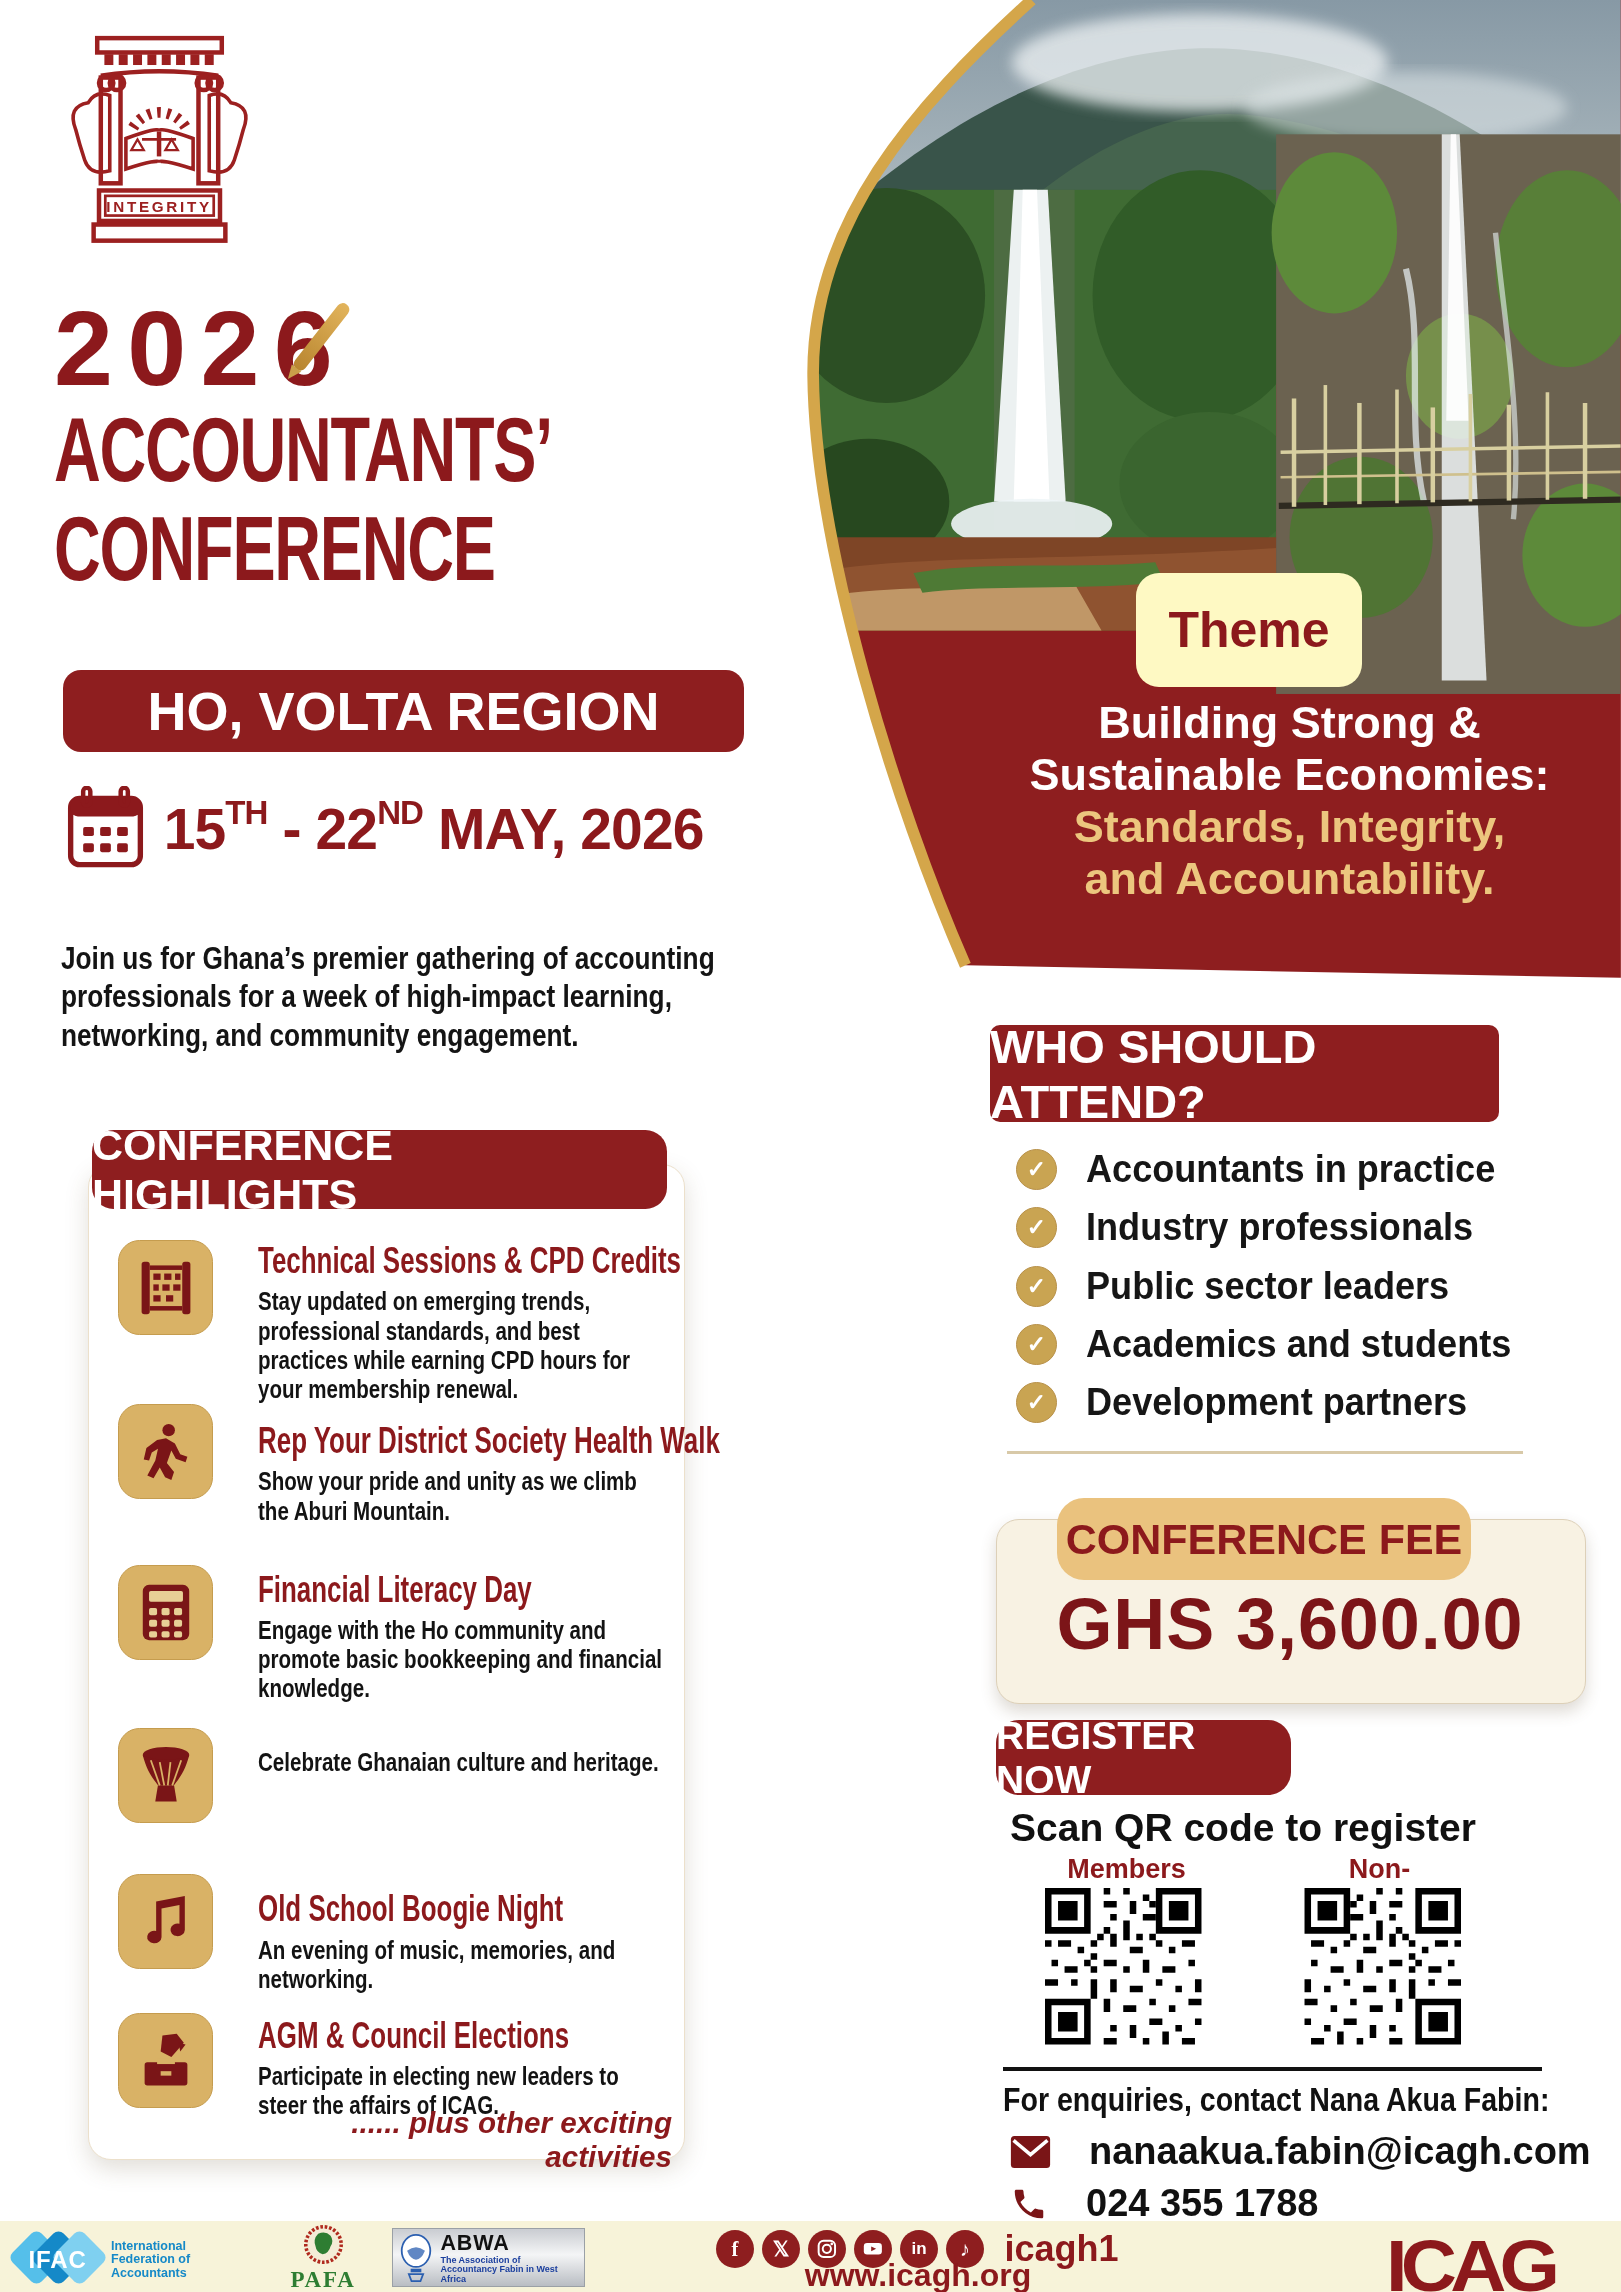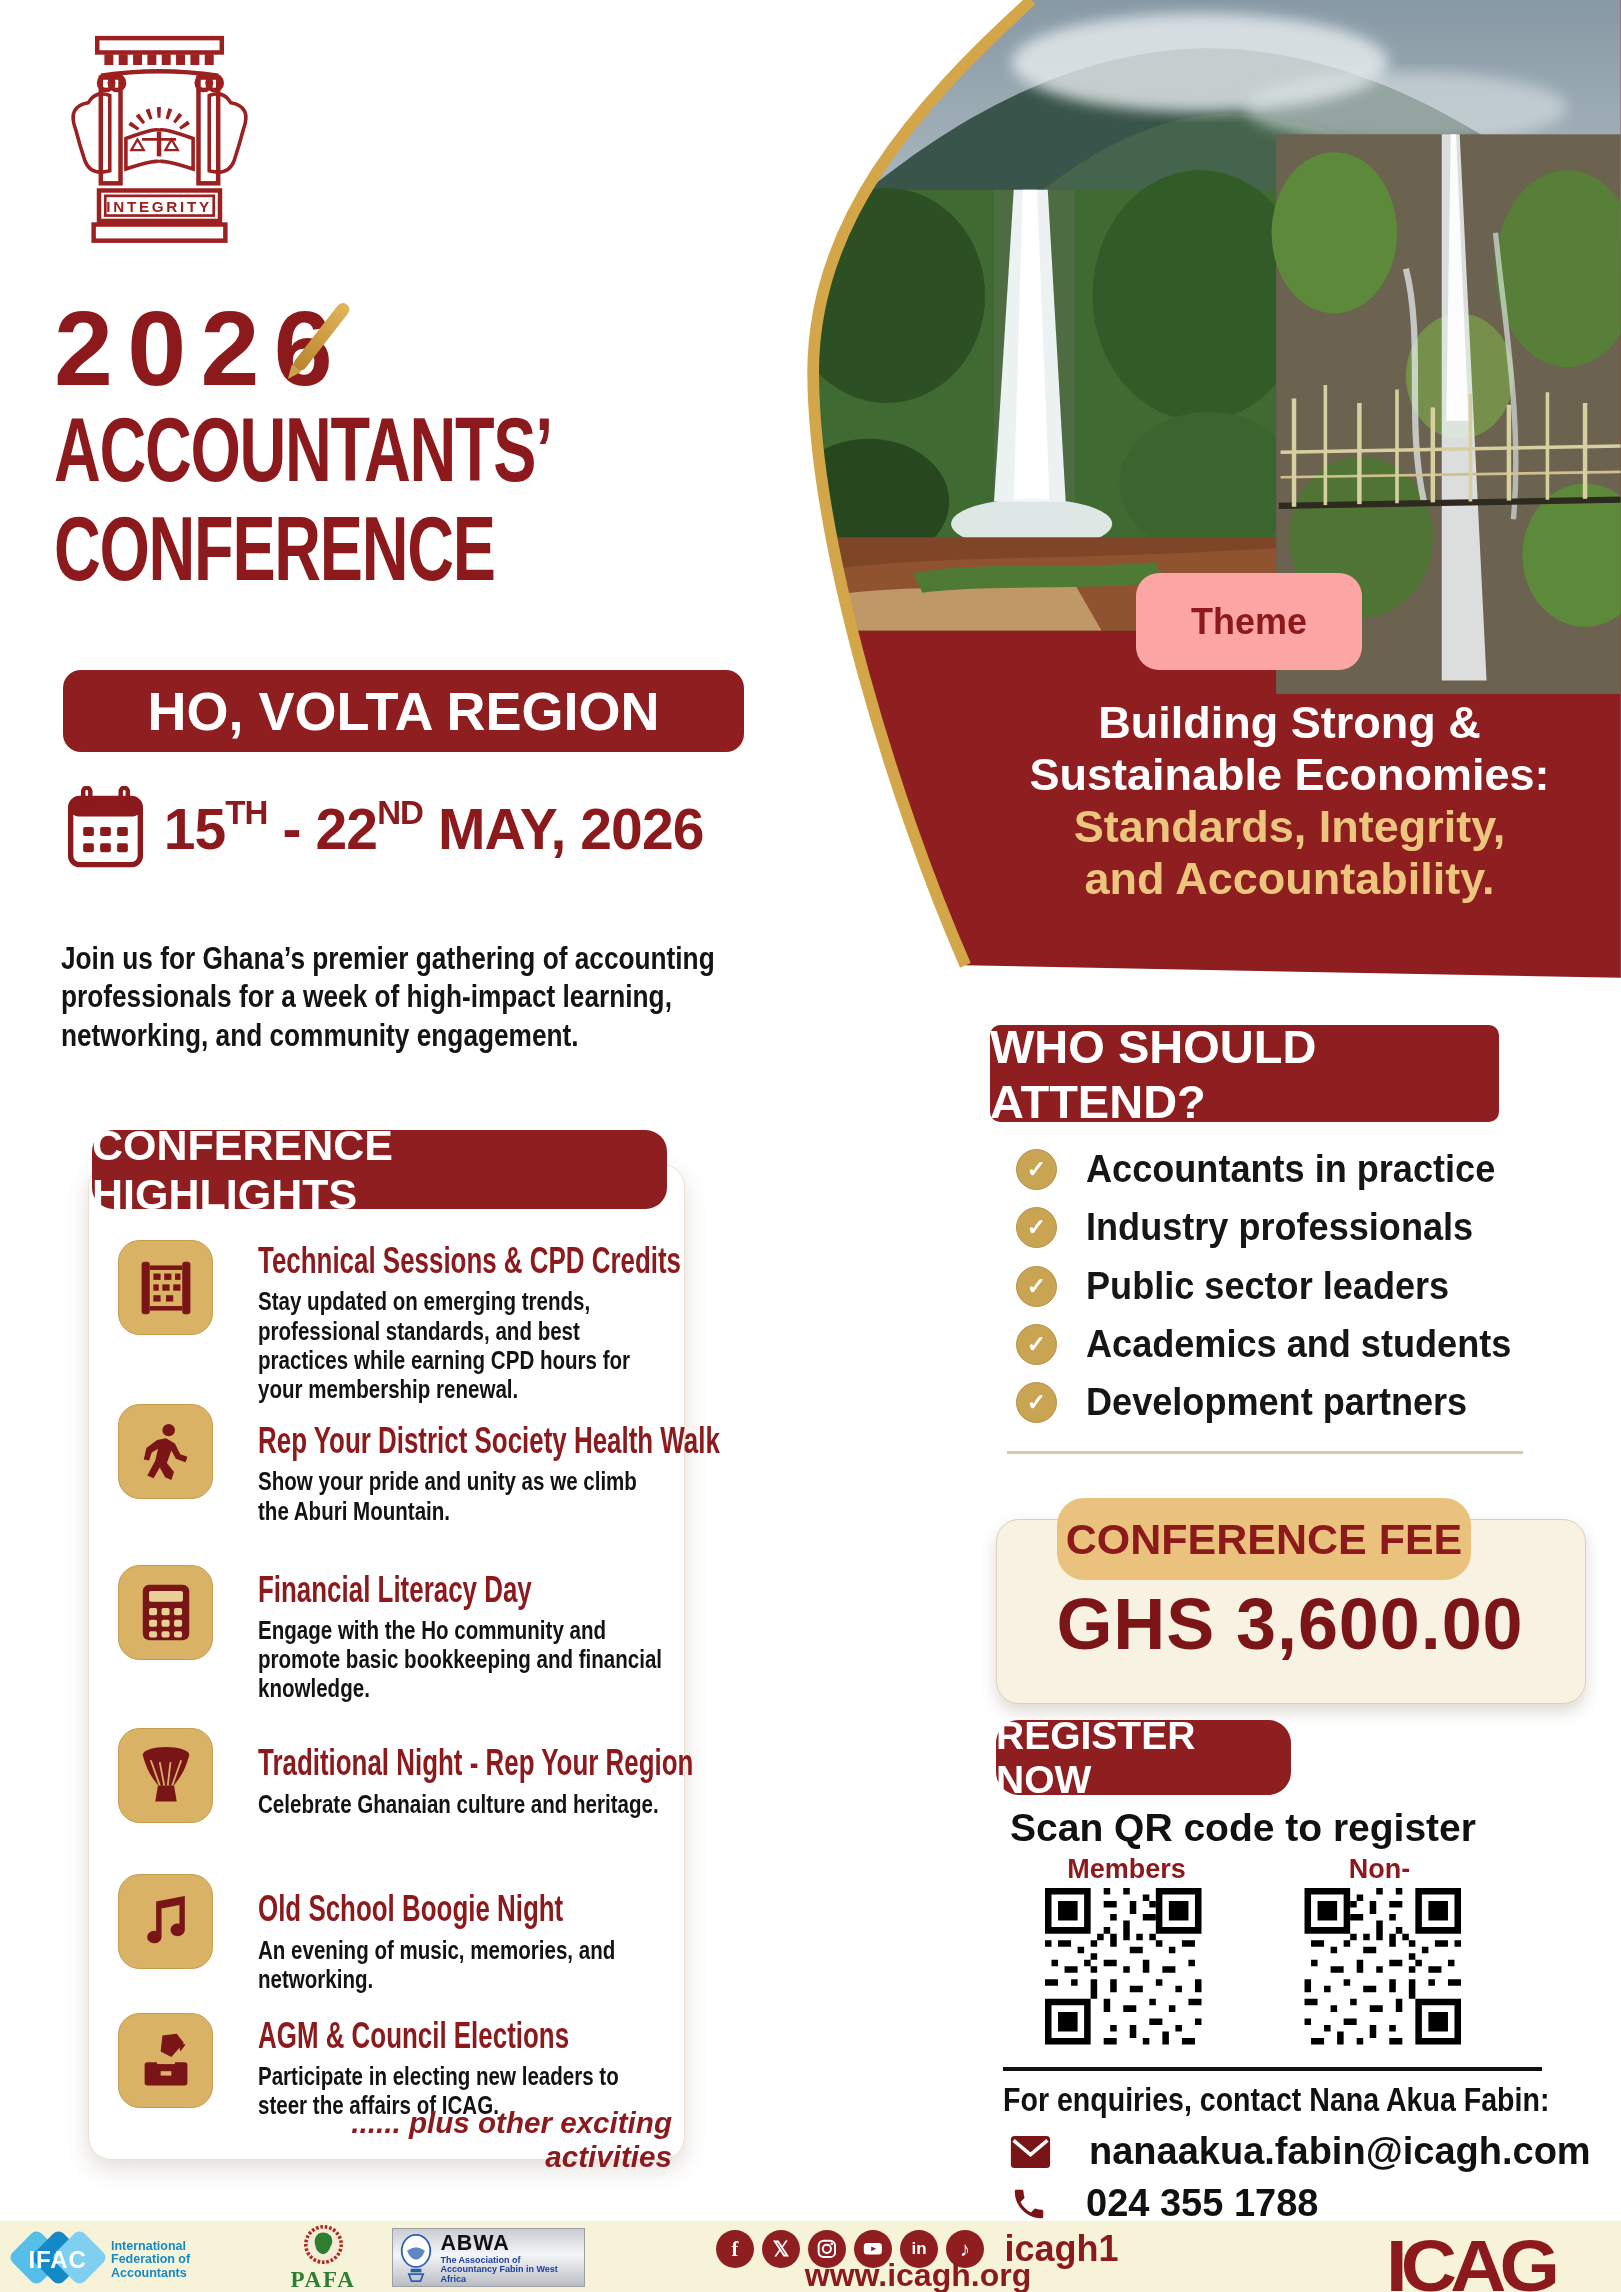--- a/index.html
+++ b/index.html
@@ -30,22 +30,22 @@
   #hl-head{left:92px;top:1130px;width:575px;height:79px;border-radius:21.5px;font-size:43px;font-weight:800;}
   .hl{position:absolute;left:118px;display:flex;}
   .tile{width:93px;height:93px;border-radius:21.5px;background:#d9b266;border:1.8px solid #c59c4e;
         display:flex;align-items:center;justify-content:center;flex:0 0 auto;}
   .hl-tx{position:absolute;left:140px;top:0;width:430px;}
   .hl-title{font-size:36px;font-weight:800;color:#8c191c;}
   .hl-desc{font-size:26px;font-weight:700;color:#131313;line-height:1.12;margin-top:5.4px;}
   #hl-foot{left:296px;top:2106px;width:376px;text-align:right;font-size:29.6px;font-style:italic;
            font-weight:800;color:#8c191c;}
   
-  #theme-label{left:1136px;top:573px;width:226px;height:97px;background:#fca5a5;border-radius:23px;
-           display:flex;align-items:center;justify-content:center;font-size:36px;font-weight:800;color:#8c191c;}
+  #theme-label{left:1136px;top:573px;width:226px;height:114px;background:#fef9c3;border-radius:23px;
+           display:flex;align-items:center;justify-content:center;font-size:50px;font-weight:800;color:#8c191c;}
   .theme-line{left:976px;width:627px;text-align:center;font-size:45px;font-weight:800;line-height:1;}
   #who-box{left:990px;top:1025px;width:509px;height:97px;border-radius:10px;font-size:47px;font-weight:800;}
   .att-row{position:absolute;left:1016px;display:flex;align-items:center;gap:29px;}
   .chk{width:39px;height:39px;border-radius:50%;background:#c9a452;border:1.8px solid #b8914a;color:#fff;
        font-size:23px;font-weight:900;display:flex;align-items:center;justify-content:center;}
   .att-label{font-size:38px;font-weight:600;color:#161616;transform:scaleX(.95);transform-origin:0 50%;white-space:nowrap;}
   #att-div{left:1007px;top:1451px;width:516px;height:2.7px;background:#d8c9a8;}
   #fee-label{left:1057px;top:1478px;width:414px;height:82px;background:#eac27e;border-radius:27px;
            display:flex;align-items:center;justify-content:center;font-size:43px;font-weight:800;color:#8c191c;margin-top:20px;}
   #fee-box{left:996px;top:1519px;width:588px;height:183px;background:#f8f2e3;border:1.8px solid #ddd0b8;
@@ -290,21 +290,20 @@
         <path d="M20,44 l-3,18 h24 l-3,-18 z"></path>
         <g stroke="#d9b266" stroke-width="2">
           <line x1="12" y1="16" x2="22" y2="44"></line>
             <line x1="22" y1="18" x2="27" y2="44"></line>
           <line x1="46" y1="16" x2="36" y2="44"></line>
             <line x1="34" y1="18" x2="31" y2="44"></line>
         </g>
       </svg>
     </div>
     <div class="hl-tx" style="top:14.3px">
-      <div class="hl-title"><span class="cond-t">Traditional Night - Rep Your Region</span></div>
       <div class="hl-desc"><span class="cond-d">Celebrate Ghanaian culture and heritage.</span></div>
     </div>
   </div>
 
   <div class="hl" style="top:1874px">
     <div class="tile">
       <svg width="52" height="56" viewBox="0 0 58 62" fill="#7a1517">
         <path d="M18,8 L50,2 L50,40 a8,7 0 1 1 -6,-7 L44,12 L24,16 L24,48 a8,7 0 1 1 -6,-7 Z"></path>
       </svg>
     </div>

